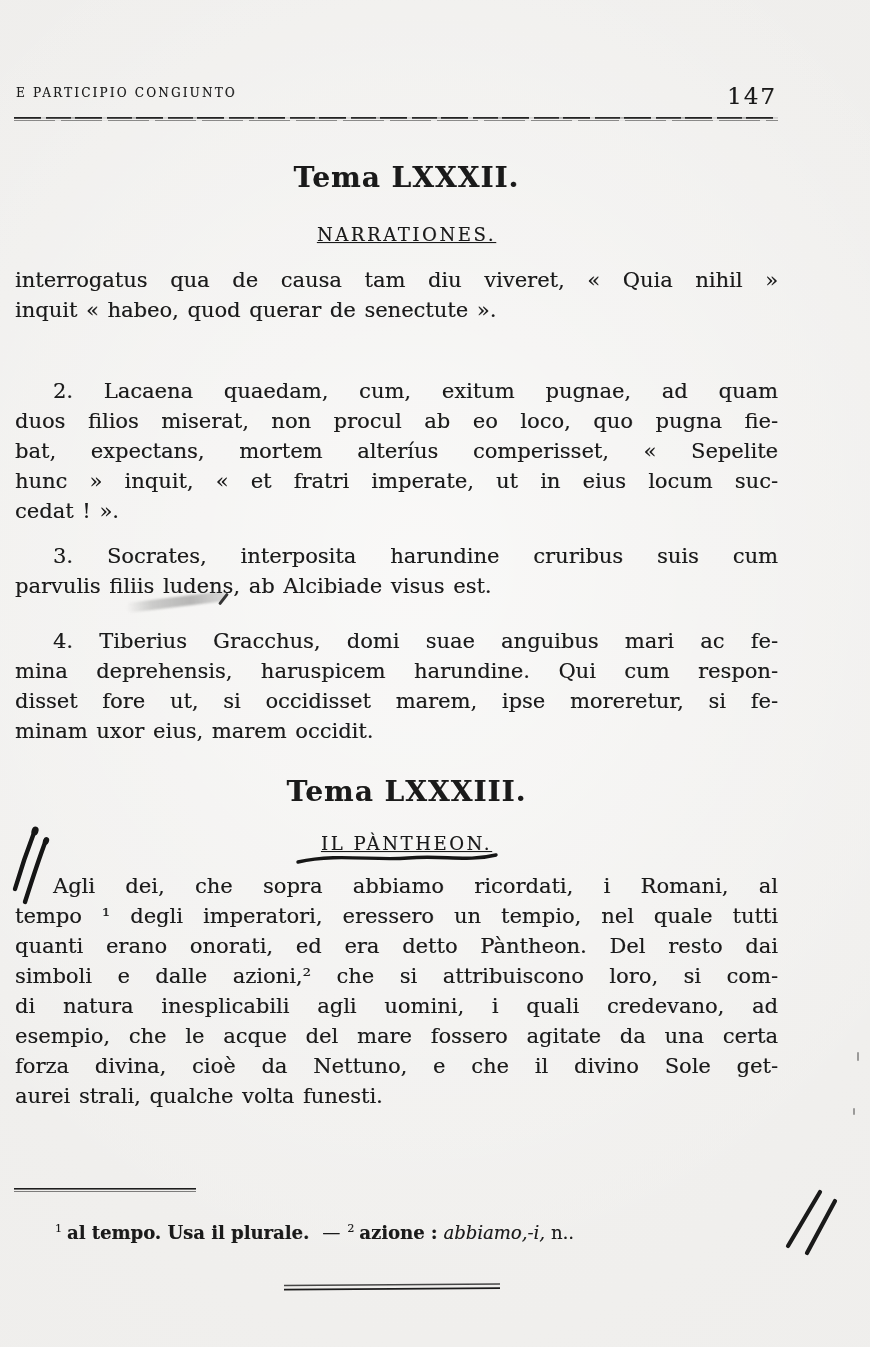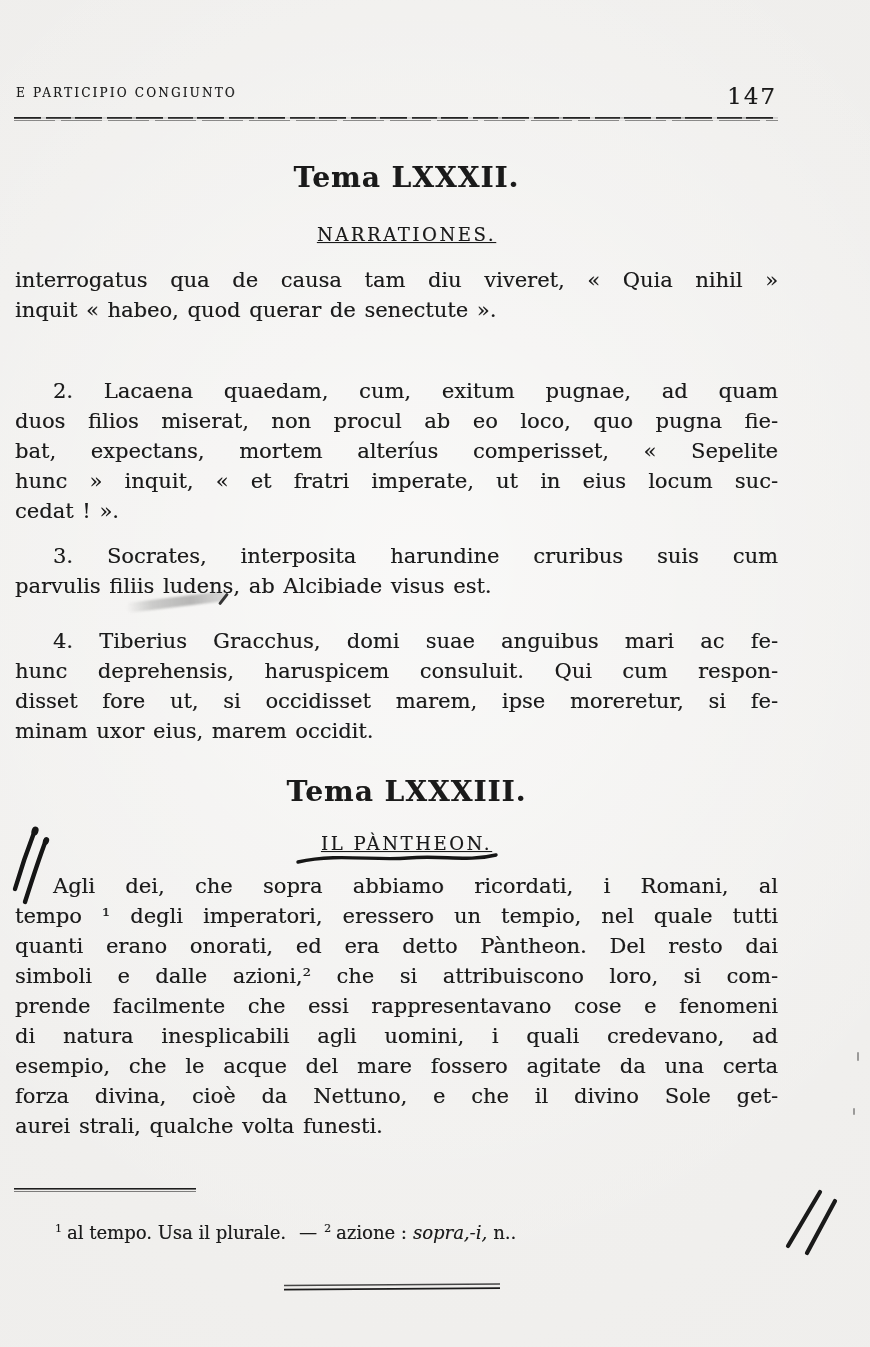--- a/index.html
+++ b/index.html
@@ -23,21 +23,21 @@
   }
   .centered{left:25px;width:763px;text-align:center;}
   .tema-title{font-size:28px;font-weight:bold;letter-spacing:1px;}
   .caps-subtitle{font-size:18px;letter-spacing:2.6px;text-decoration:underline;}
   .para{left:15px;width:763px;font-size:21px;line-height:30px;word-spacing:2px;}
   .line{text-align:justify;text-align-last:justify;height:30px;overflow:visible;white-space:nowrap0;}
   .line.indent{padding-left:38px;}
   .line.last{text-align-last:left;}
   .footnote{left:15px;width:763px;top:1216px;font-size:18px;line-height:26px;padding-left:40px;box-sizing:border-box;}
   .fn-sup{font-size:11px;vertical-align:7px;margin-right:5px;}
-  .fn-b{font-weight:normal;}
+  .fn-b{font-weight:bold;}
   .fn-sep{margin:0 7px;}
   .fn-i{font-style:italic;margin-right:6px;}
   .fn-gap{margin-right:6px;}
   .footnote-rule{
     left:14px;top:1188px;width:182px;height:4px;
     background:
       linear-gradient(#1e1e1e,#1e1e1e) 0 0/100% 1.6px no-repeat,
       linear-gradient(rgba(30,30,30,.55),rgba(30,30,30,.55)) 0 100%/100% 1px no-repeat;
   }
   .bottom-rule{
@@ -83,21 +83,21 @@
   <div class="abs para" style="top:541px">
     <div class="line indent">3. Socrates, interposita harundine cruribus suis cum</div>
     <div class="line last">parvulis filiis ludens, ab Alcibiade visus est.</div>
   </div>
 
   <div class="abs smudge"></div>
   <div class="abs smudge-tick"></div>
 
   <div class="abs para" style="top:626px">
     <div class="line indent">4. Tiberius Gracchus, domi suae anguibus mari ac fe-</div>
-    <div class="line">hunc deprehensis, haruspicem consuluit. Qui cum respon-</div>
+    <div class="line">mina deprehensis, haruspicem harundine. Qui cum respon-</div>
     <div class="line">disset fore ut, si occidisset marem, ipse moreretur, si fe-</div>
     <div class="line last">minam uxor eius, marem occidit.</div>
   </div>
 
   <div class="abs centered tema-title" style="top:775px">Tema LXXXIII.</div>
   <div class="abs centered caps-subtitle" style="top:833px">IL PÀNTHEON.</div>
 
   <div class="abs" style="left:292px;top:849px">
     <svg width="210" height="20" viewBox="0 0 210 20">
       <path d="M6 13 C 45 4, 82 12, 116 9 S 176 13, 204 6" fill="none" stroke="#161616" stroke-width="3.4" stroke-linecap="round"></path>
@@ -111,30 +111,29 @@
       <ellipse cx="32" cy="8" rx="3.4" ry="4.5" fill="#151515" transform="rotate(20 32 8)"></ellipse>
       <ellipse cx="43" cy="18" rx="3" ry="4" fill="#151515" transform="rotate(20 43 18)"></ellipse>
     </svg>
   </div>
 
   <div class="abs para" style="top:871px">
     <div class="line indent">Agli dei, che sopra abbiamo ricordati, i Romani, al</div>
     <div class="line">tempo ¹ degli imperatori, eressero un tempio, nel quale tutti</div>
     <div class="line">quanti erano onorati, ed era detto Pàntheon. Del resto dai</div>
     <div class="line">simboli e dalle azioni,² che si attribuiscono loro, si com-</div>
-    <div class="line">prende facilmente che essi rappresentavano cose e fenomeni</div>
     <div class="line">di natura inesplicabili agli uomini, i quali credevano, ad</div>
     <div class="line">esempio, che le acque del mare fossero agitate da una certa</div>
     <div class="line">forza divina, cioè da Nettuno, e che il divino Sole get-</div>
     <div class="line last">aurei strali, qualche volta funesti.</div>
   </div>
 
   <div class="abs footnote-rule"></div>
   <div class="abs footnote">
-    <span class="fn-sup">1</span><span class="fn-b fn-gap">al tempo. Usa il plurale.</span><span class="fn-sep">—</span><span class="fn-sup">2</span><span class="fn-b fn-gap">azione :</span><span class="fn-i">sopra,-i,</span><span>n..</span>
+    <span class="fn-sup">1</span><span class="fn-b fn-gap">al tempo. Usa il plurale.</span><span class="fn-sep">—</span><span class="fn-sup">2</span><span class="fn-b fn-gap">azione :</span><span class="fn-i">abbiamo,-i,</span><span>n..</span>
   </div>
 
   <div class="abs" style="left:778px;top:1182px">
     <svg width="70" height="90" viewBox="0 0 70 90">
       <path d="M10 64 L 42 10" fill="none" stroke="#1a1a1a" stroke-width="4.2" stroke-linecap="round"></path>
       <path d="M29 71 L 57 19" fill="none" stroke="#1a1a1a" stroke-width="4.2" stroke-linecap="round"></path>
     </svg>
   </div>
 
   <div class="abs speck" style="left:857px;top:1052px;width:2px;height:9px"></div>

